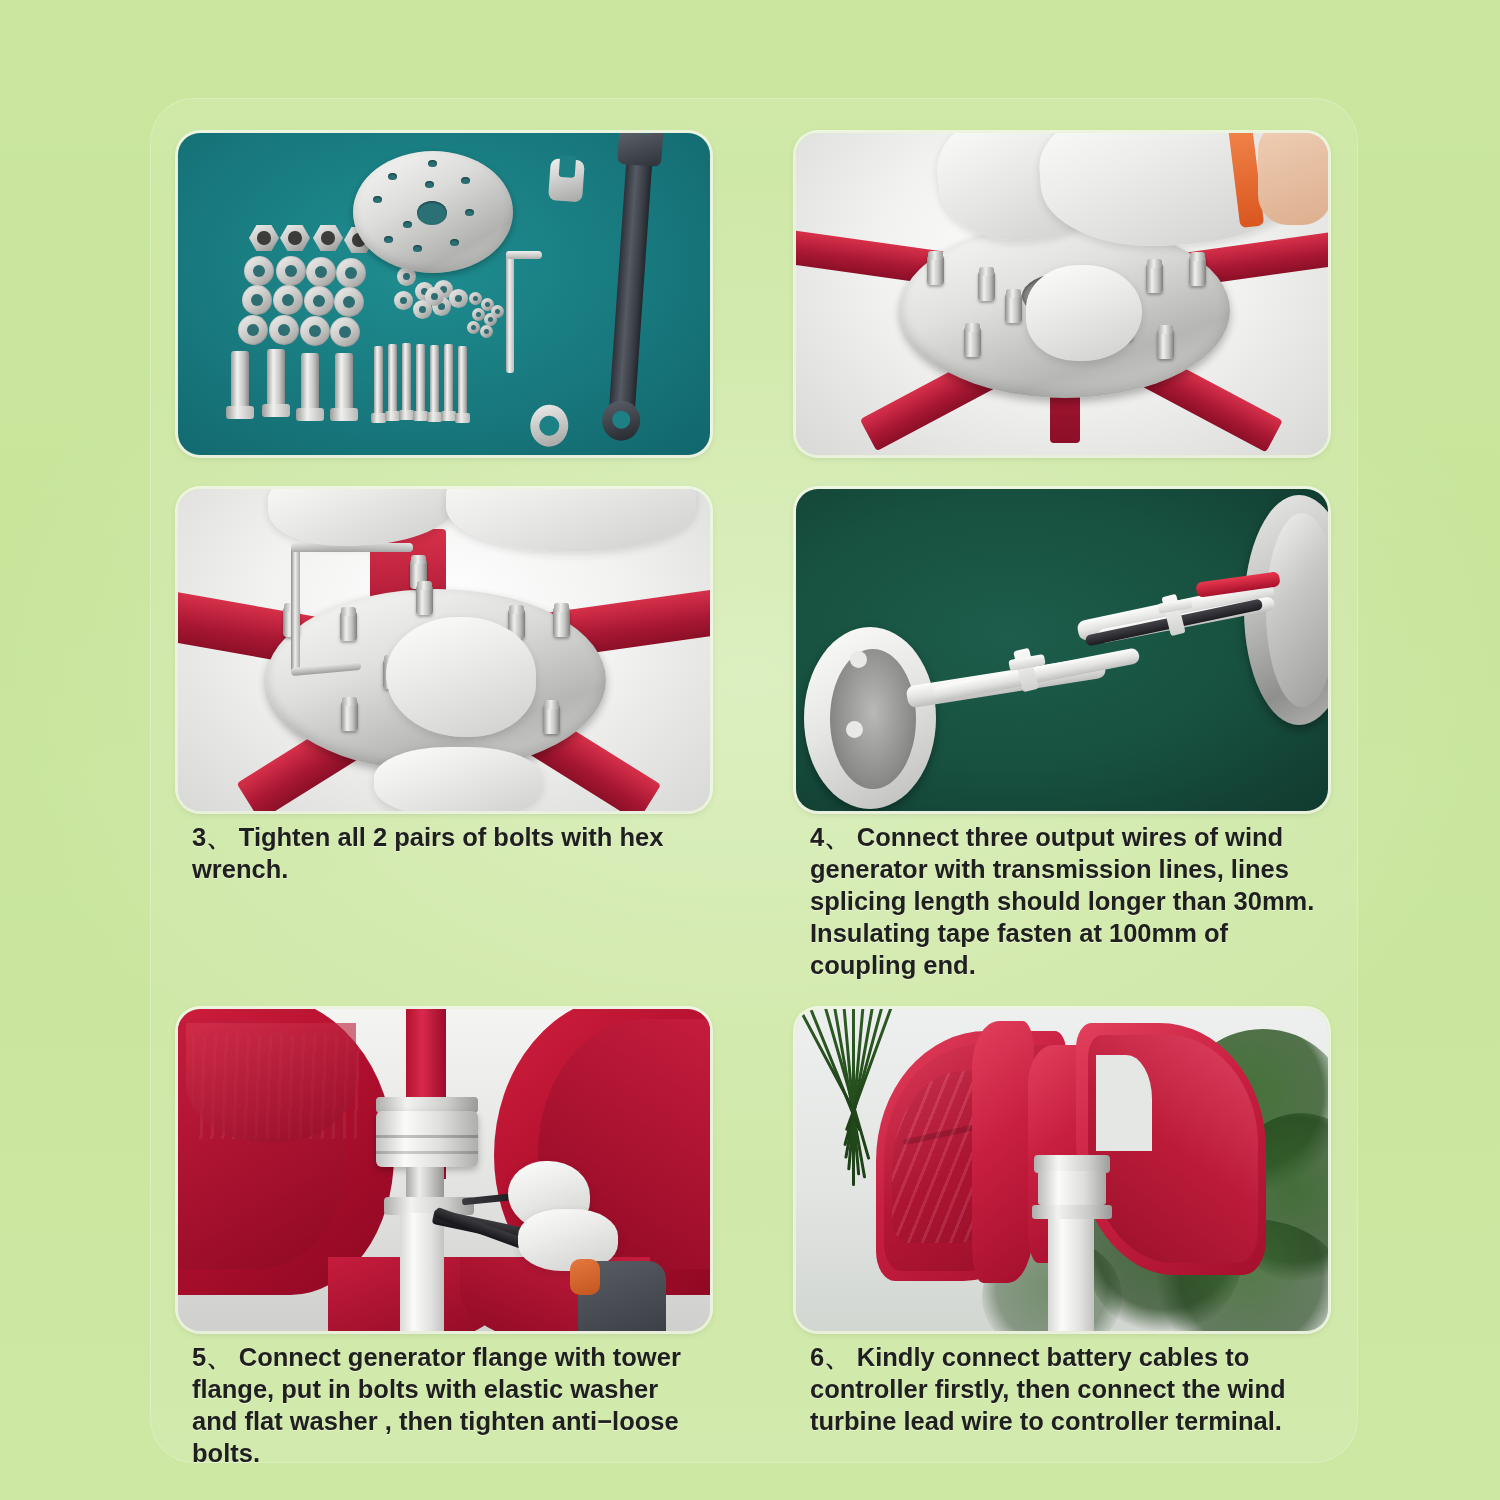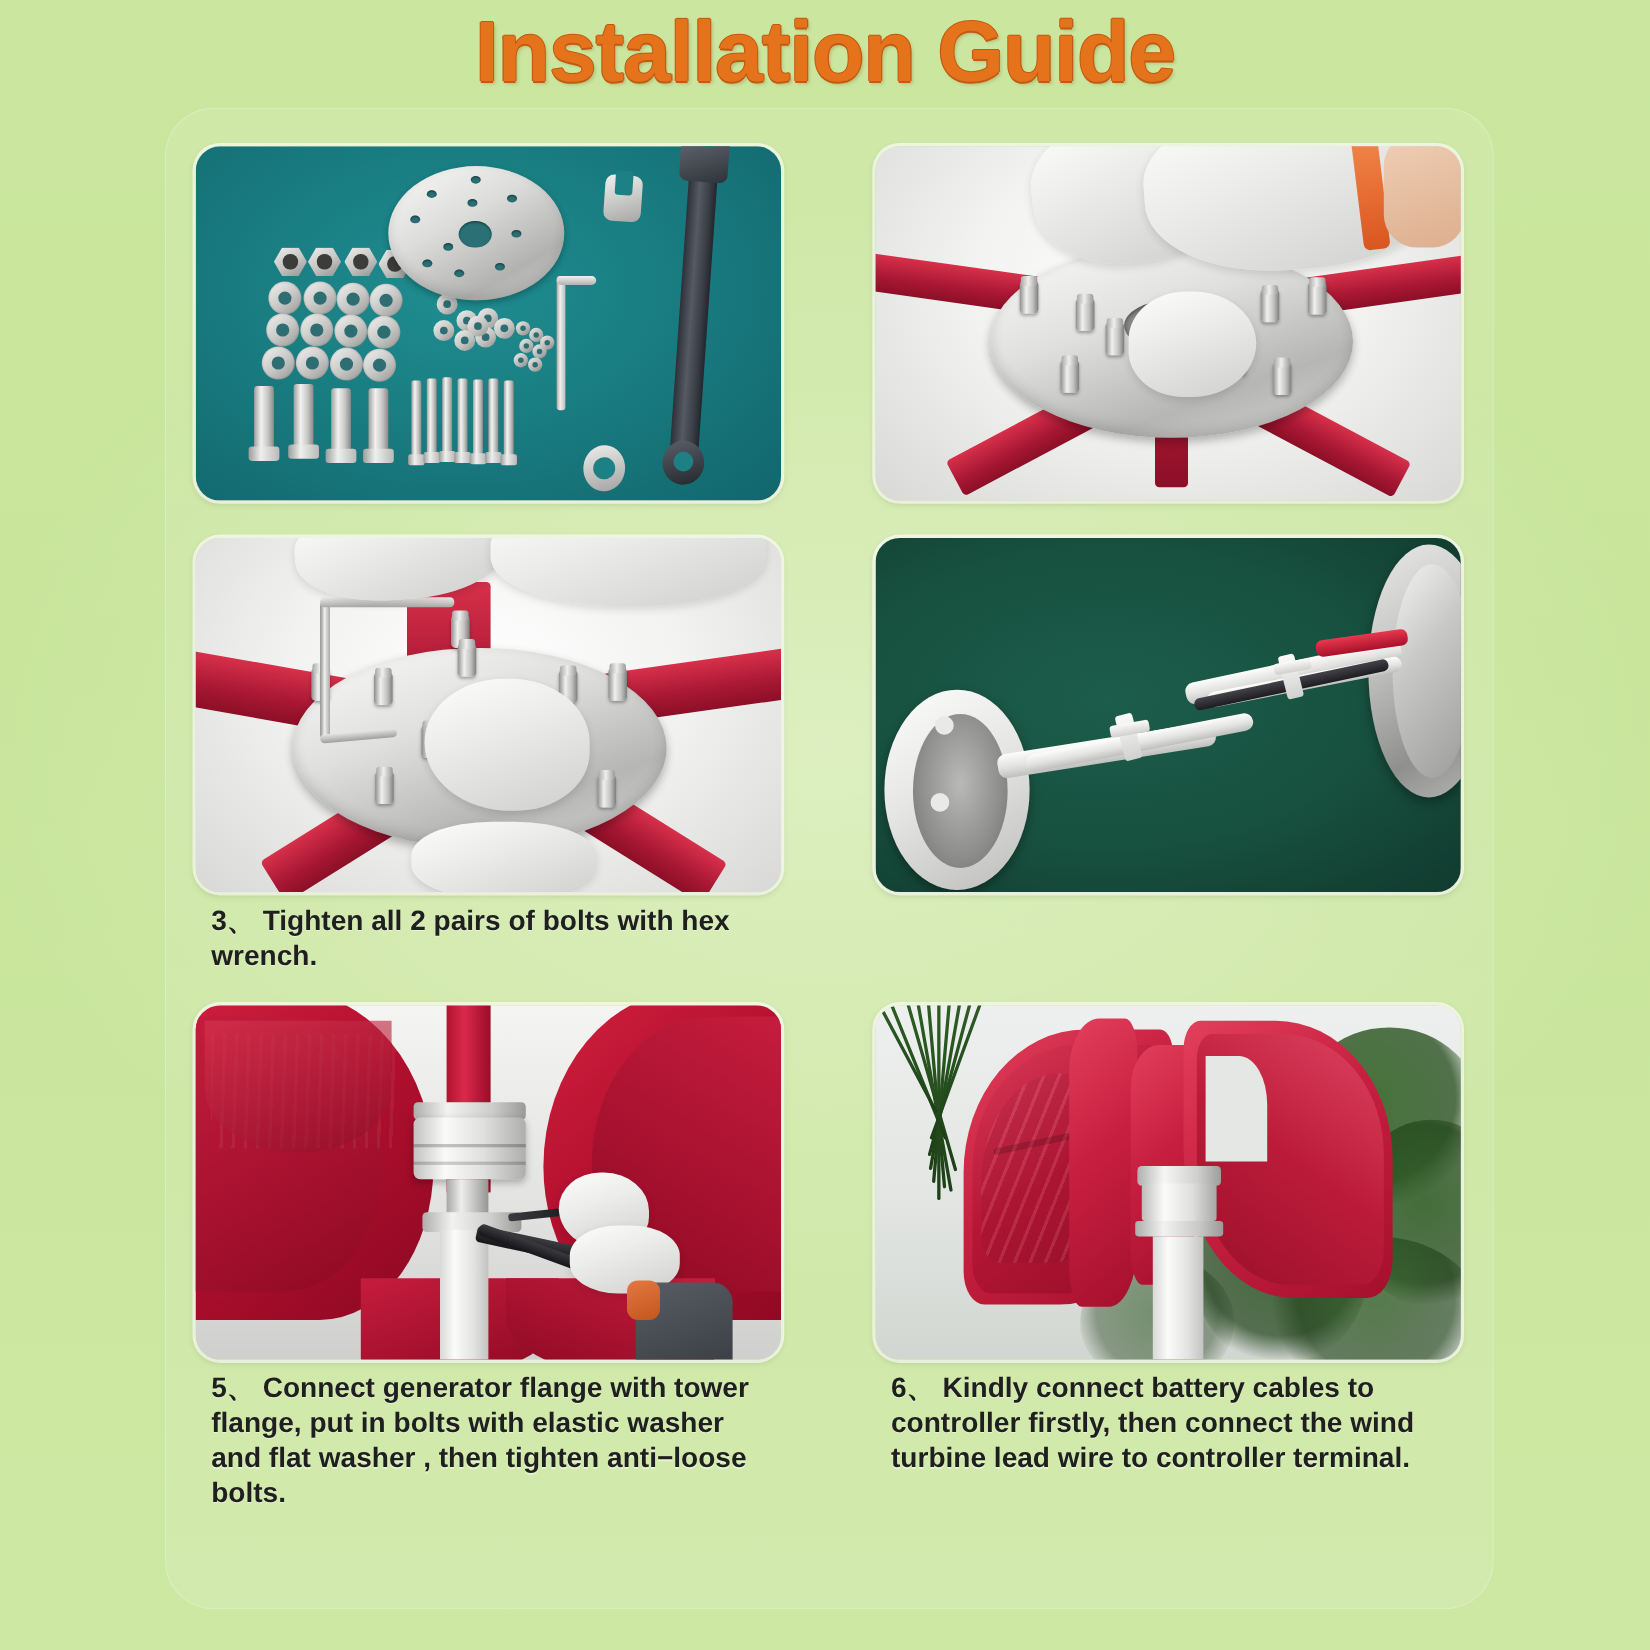--- a/index.html
+++ b/index.html
@@ -399,21 +399,20 @@
     background: linear-gradient(140deg,#e2405c 0%,#c81f40 45%,#a4102c 100%);
   }
 </style>
 </head>
 <body>
 
 <div id="page">
 
   <div id="inner-card"></div>
 
-  <div id="title">Installation Guide</div>
 
   <div id="grid">
 
     <div class="step">
       <div class="photo">
         <div class="p1-bg"></div>
 
         <div class="nut" style="left:71px;  top:92px;"></div>
         <div class="nut" style="left:102px; top:92px;"></div>
         <div class="nut" style="left:135px; top:92px;"></div>
@@ -584,20 +583,21 @@
         <div class="cable" style="left:300px; top:124px; width:180px; height:14px; transform:rotate(-11deg);"></div>
 
         <div class="black-wire" style="left:288px; top:128px; width:180px; height:11px; transform:rotate(-12deg);"></div>
         <div class="red-wire" style="left:400px; top:88px; width:84px; height:15px; transform:rotate(-8deg);"></div>
 
         <div class="zip-tie" style="left:222px; top:160px; width:16px; height:42px; transform:rotate(-14deg);"></div>
         <div class="zip-tie" style="left:370px; top:106px; width:15px; height:40px; transform:rotate(-14deg);"></div>
         <div class="zip-tie" style="left:213px; top:168px; width:36px; height:11px; transform:rotate(-10deg);"></div>
         <div class="zip-tie" style="left:362px; top:112px; width:34px; height:10px; transform:rotate(-10deg);"></div>
       </div>
+      <div class="caption">4、 Connect three output wires of wind generator with transmission lines, lines splicing length should longer than 30mm. Insulating tape fasten at 100mm of coupling end.</div>
     </div>
 
     <div class="row-gap-b"></div>
       <div class="row-gap-b"></div>
       <div class="row-gap-b"></div>
 
     <div class="step">
       <div class="photo">
         <div class="indoor-bg"></div>
 

